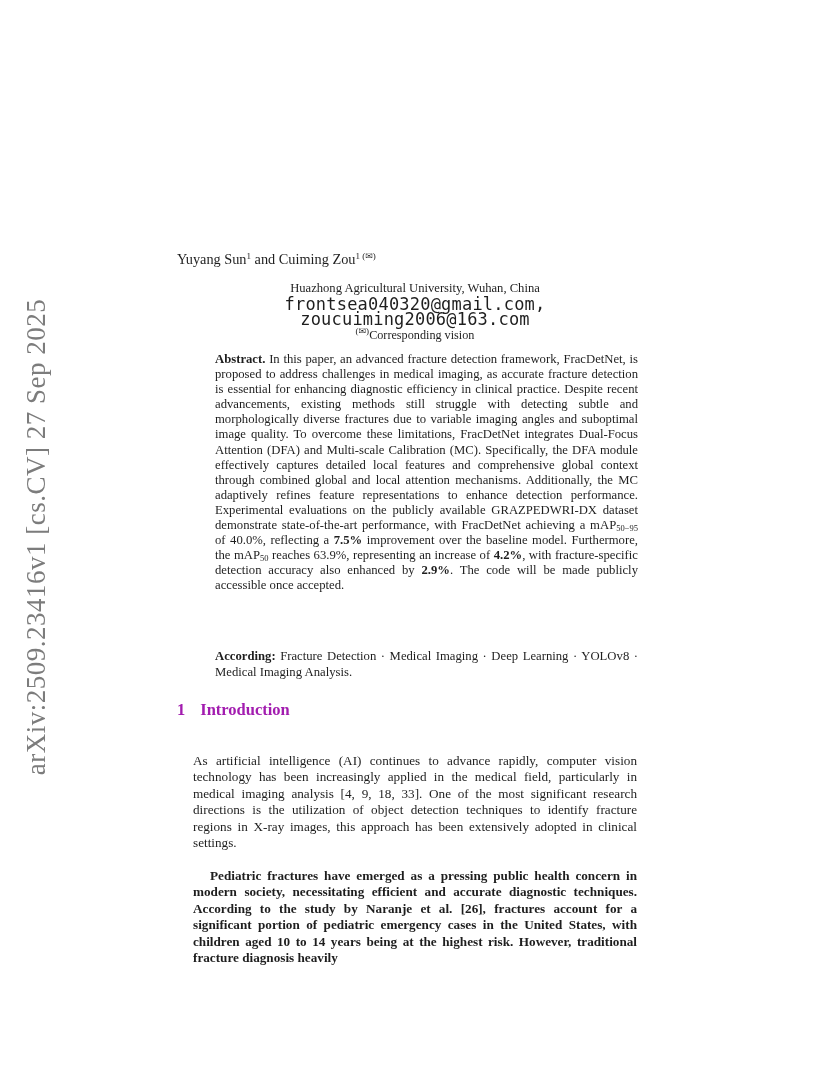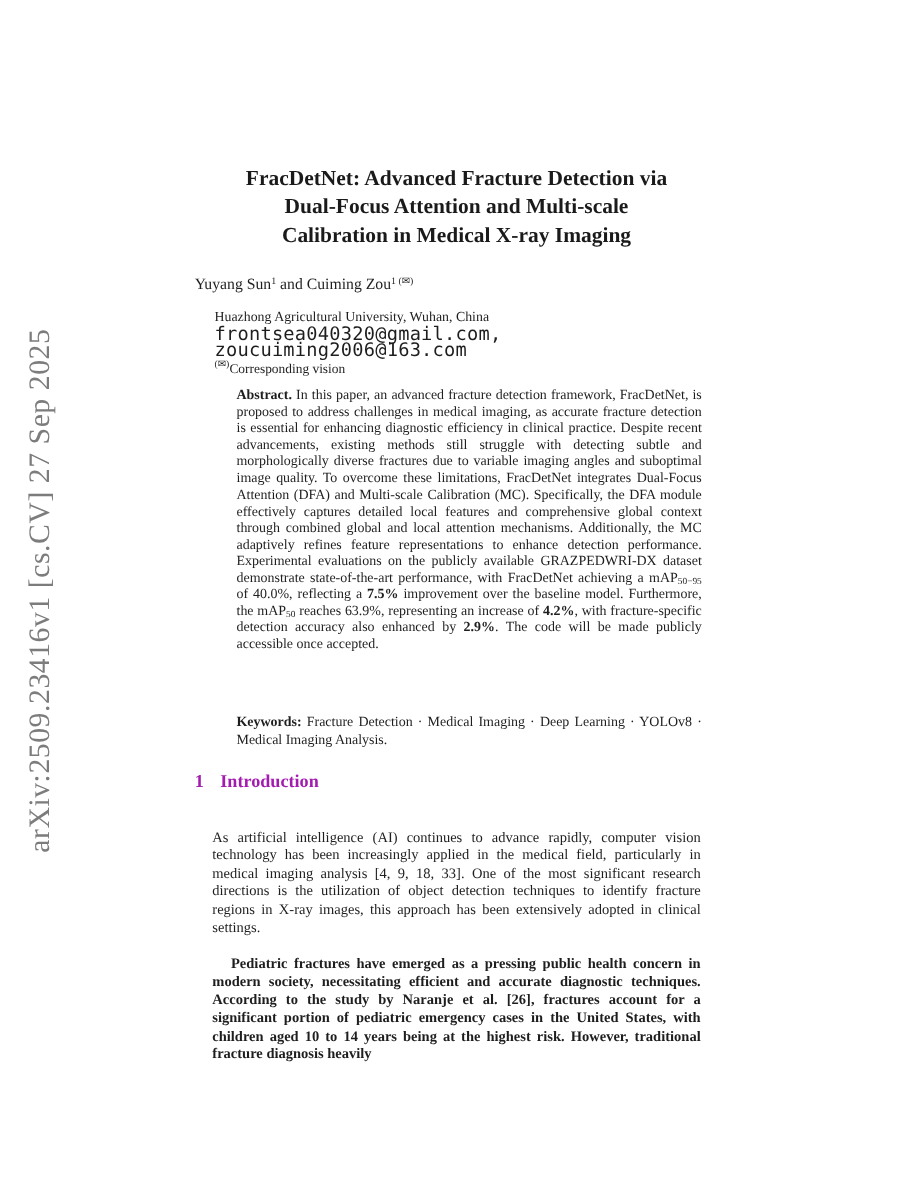--- a/index.html
+++ b/index.html
@@ -51,22 +51,23 @@
   .authors-line sup, .affil-block sup {
     font-size: 9px;
     vertical-align: 5px;
     line-height: 0;
   }
 
   
   .affil-block {
     position: absolute;
     top: 281px;
-    left: 195px;
+    left: 177px;
     width: 476px;
+    text-align: center;
     font-size: 12.6px;
     line-height: 15.6px;
   }
   .email-line {
     font-family: "DejaVu Sans Mono", "Liberation Mono", monospace;
     font-size: 17px;
     letter-spacing: 0.2px;
   }
   .corresponding-line { font-size: 12.2px; }
 
@@ -122,39 +123,34 @@
   .body-text p { margin: 16px; }
   .body-text p.indented { text-indent: 17px; font-weight: bold; }
 </style>
 </head>
 <body>
 
 <div class="page">
 
   <div class="arxiv-sidebar">arXiv:2509.23416v1  [cs.CV]  27 Sep 2025</div>
 
-  <div class="paper-title">
-    <div>FracDetNet: Advanced Fracture Detection via</div>
-    <div>Dual-Focus Attention and Multi-scale</div>
-    <div>Calibration in Medical X-ray Imaging</div>
-  </div>
 
   <div class="authors-line"><span>Yuyang Sun</span><sup>1</sup><span> and </span><span>Cuiming Zou</span><sup>1 (✉)</sup></div>
 
   <div class="affil-block">
     <div>Huazhong Agricultural University, Wuhan, China</div>
     <div class="email-line">frontsea040320@gmail.com, zoucuiming2006@163.com</div>
     <div class="corresponding-line"><sup>(✉)</sup><span>Corresponding vision</span></div>
   </div>
 
   <div class="abstract-block">
     <p><b>Abstract.</b><span> In this paper, an advanced fracture detection framework, FracDetNet, is proposed to address challenges in medical imaging, as accurate fracture detection is essential for enhancing diagnostic efficiency in clinical practice. Despite recent advancements, existing methods still struggle with detecting subtle and morphologically diverse fractures due to variable imaging angles and suboptimal image quality. To overcome these limitations, FracDetNet integrates Dual-Focus Attention (DFA) and Multi-scale Calibration (MC). Specifically, the DFA module effectively captures detailed local features and comprehensive global context through combined global and local attention mechanisms. Additionally, the MC adaptively refines feature representations to enhance detection performance. Experimental evaluations on the publicly available GRAZPEDWRI-DX dataset demonstrate state-of-the-art performance, with FracDetNet achieving a mAP</span><sub>50−95</sub><span> of 40.0%, reflecting a </span><b>7.5%</b><span> improvement over the baseline model. Furthermore, the mAP</span><sub>50</sub><span> reaches 63.9%, representing an increase of </span><b>4.2%</b><span>, with fracture-specific detection accuracy also enhanced by </span><b>2.9%</b><span>. The code will be made publicly accessible once accepted.</span></p>
   </div>
 
-  <div class="keywords-block"><b>Keywords:</b><span> Fracture Detection · Medical Imaging · Deep Learning · YOLOv8 · Medical Imaging Analysis.</span></div>
+  <div class="keywords-block"><b>According:</b><span> Fracture Detection · Medical Imaging · Deep Learning · YOLOv8 · Medical Imaging Analysis.</span></div>
 
   <div class="section-heading"><span class="section-number">1</span><span>Introduction</span></div>
 
   <div class="body-text">
     <p>As artificial intelligence (AI) continues to advance rapidly, computer vision technology has been increasingly applied in the medical field, particularly in medical imaging analysis [4, 9, 18, 33]. One of the most significant research directions is the utilization of object detection techniques to identify fracture regions in X-ray images, this approach has been extensively adopted in clinical settings.</p>
     <p class="indented">Pediatric fractures have emerged as a pressing public health concern in modern society, necessitating efficient and accurate diagnostic techniques. According to the study by Naranje et al. [26], fractures account for a significant portion of pediatric emergency cases in the United States, with children aged 10 to 14 years being at the highest risk. However, traditional fracture diagnosis heavily</p>
   </div>
 
 </div>
 

